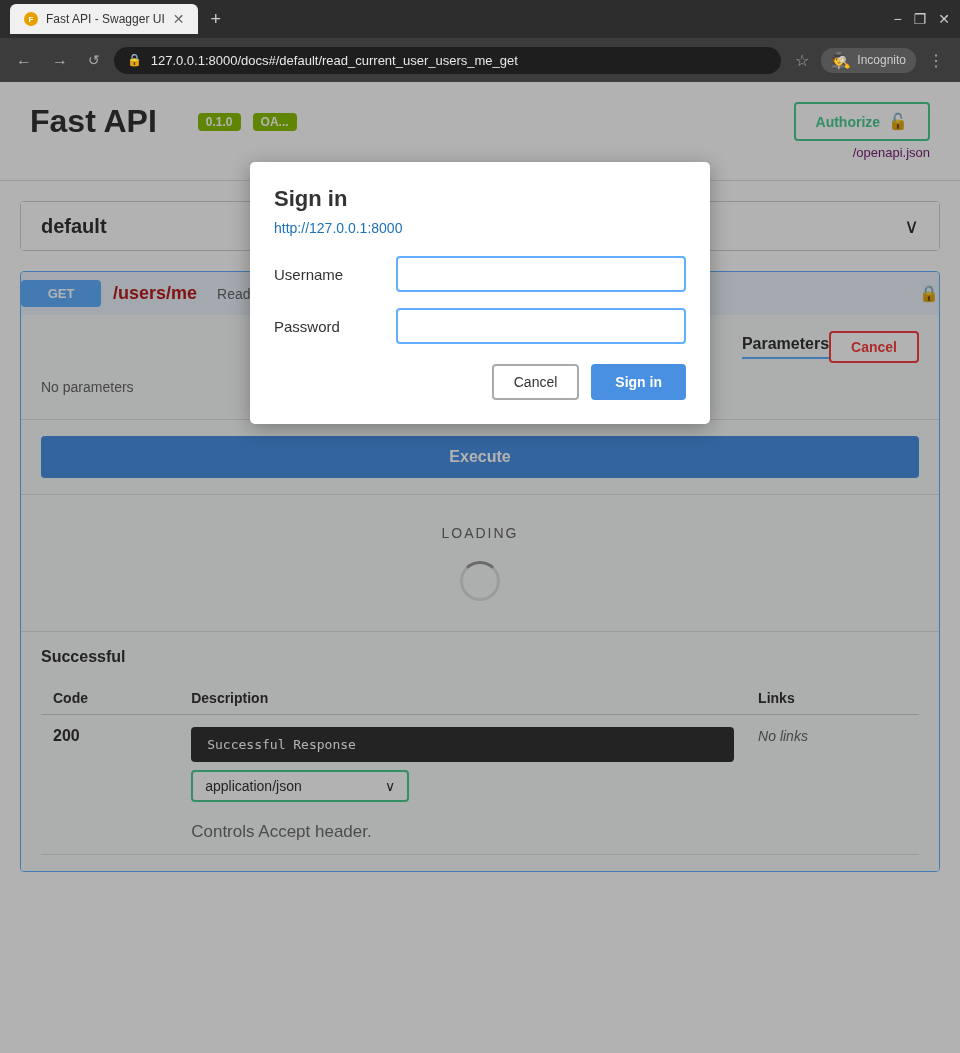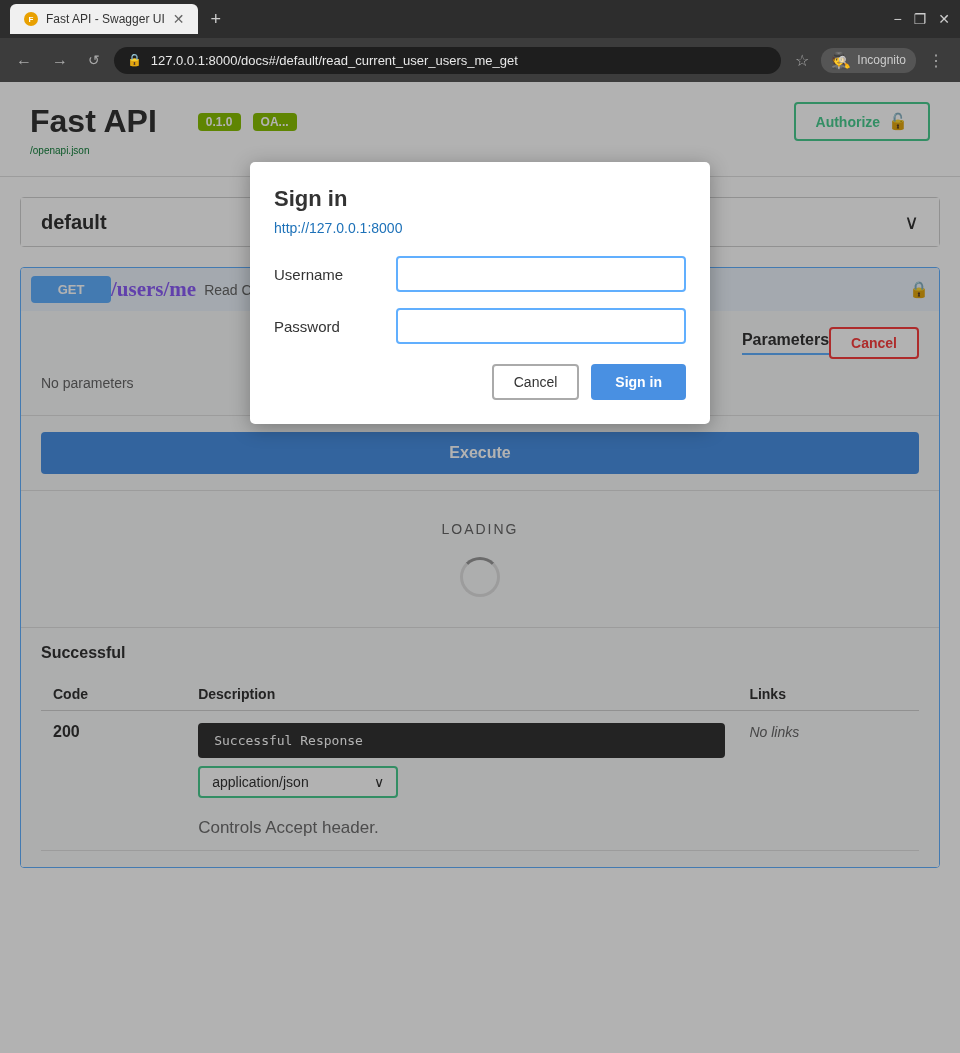--- a/index.html
+++ b/index.html
@@ -29,36 +29,36 @@
 
     
     .page-content { background: #fff; min-height: 975px; position: relative; }
 
     
     .swagger-header { background: #fff; padding: 20px 30px; border-bottom: 1px solid #e0e0e0; }
     .swagger-title-row { display: flex; align-items: center; gap: 12px; }
     .swagger-title { font-size: 32px; font-weight: bold; color: #333; }
     .version-badge { background: #89bf04; color: #fff; font-size: 12px; padding: 2px 8px; border-radius: 4px; font-weight: bold; margin-left: 29px; }
     .oauth-badge { background: #89bf04; color: #fff; font-size: 12px; padding: 2px 8px; border-radius: 4px; font-weight: bold; }
-    .openapi-link { color: #15803d; font-size: 10px; text-decoration: none; display: block; margin-top: 4px; }
+    .openapi-link { color: #701a75; font-size: 13px; text-decoration: none; display: block; margin-top: 4px; text-align: right; }
     .authorize-btn-area { margin-left: auto; }
     .authorize-btn { border: 2px solid #49cc90; background: #fff; color: #49cc90; padding: 8px 20px; border-radius: 4px; font-size: 14px; font-weight: bold; cursor: pointer; display: flex; align-items: center; gap: 8px; }
     .authorize-btn .lock-icon { font-size: 16px; }
 
     
     .section { margin: 20px; border: 1px solid #d0d0d0; border-radius: 4px; }
     .section-header { display: flex; align-items: center; justify-content: space-between; padding: 12px 20px; background: #fff; cursor: pointer; }
     .section-title { font-size: 20px; font-weight: bold; color: #333; }
     .chevron { font-size: 20px; color: #333; }
 
     
     .endpoint { margin: 0 20px 20px; border: 1px solid #61affe; border-radius: 4px; overflow: hidden; }
-    .endpoint-header { background: #ebf3fb; display: flex; align-items: center; padding: 8px 10px; }
+    .endpoint-header { background: #ebf3fb; display: flex; align-items: center; padding: 8px 0; gap: 12px; }
     .method-badge { background: #61affe; color: #fff; font-size: 13px; font-weight: bold; padding: 6px 16px; border-radius: 4px; min-width: 80px; text-align: center; }
-    .endpoint-path { font-size: 21px; font-weight: bold; color: #8b5cf6; font-family: Liberation Serif, serif; }
+    .endpoint-path { font-size: 18px; font-weight: bold; color: #b91c1c; font-family: Liberation Sans, sans-serif; }
     .endpoint-desc { font-size: 14px; color: #666; margin-left: 8px; }
     .endpoint-lock { margin-left: auto; color: #aaa; font-size: 16px; }
 
     
     .endpoint-body { background: #fff; }
 
     
     .params-section { padding: 16px 20px; border-bottom: 1px solid #e0e0e0; background: #f8f9fa; }
     .params-header { display: flex; align-items: center; justify-content: flex-end; margin-bottom: 8px; }
     .params-title { font-size: 16px; font-weight: bold; color: #333; border-bottom: 2px solid #61affe; padding-bottom: 4px; display: inline-block; }
@@ -77,21 +77,21 @@
     @keyframes spin { 0% { transform: rotate(0deg); } 100% { transform: rotate(360deg); } }
 
     
     .responses-section { padding: 16px 20px; background: #f8f9fa; }
     .responses-title { font-size: 16px; font-weight: bold; color: #333; margin-bottom: 16px; }
     .responses-table { width: 100%; border-collapse: collapse; }
     .responses-table th { text-align: left; font-size: 14px; font-weight: bold; color: #333; padding: 8px 12px; border-bottom: 1px solid #d0d0d0; }
     .responses-table td { padding: 12px; vertical-align: top; border-bottom: 1px solid #e0e0e0; }
     .response-code { font-size: 16px; color: #333; font-weight: bold; }
     .response-desc-box { background: #333; color: #fff; font-family: monospace; font-size: 13px; padding: 10px 16px; border-radius: 4px; margin-bottom: 8px; }
-    .media-type-select { border: 2px solid #49cc90; background: #fff; padding: 6px 12px; border-radius: 4px; font-size: 14px; color: #333; cursor: pointer; display: flex; align-items: center; gap: 8px; width: 200px; }
+    .media-type-select { border: 2px solid #49cc90; background: #fff; padding: 6px 12px; border-radius: 4px; font-size: 14px; color: #333; cursor: pointer; display: flex; align-items: center; gap: 8px; width: 218px; }
     .select-chevron { margin-left: auto; }
     .controls-label { font-size: 17px; color: #6d6d6d; margin-top: 20px; }
     .no-links { font-size: 14px; color: #666; font-style: italic; }
 
     
     .modal-overlay { position: absolute; top: 0; left: 0; width: 100%; height: 100%; background: rgba(0,0,0,0.3); z-index: 100; }
     .modal { position: absolute; top: 80px; left: 50%; transform: translateX(-50%); background: #fff; border-radius: 5px; box-shadow: 0 4px 20px rgba(0,0,0,0.3); width: 460px; padding: 24px; z-index: 101; }
     .modal-title { font-size: 22px; font-weight: bold; color: #333; margin-bottom: 8px; }
     .modal-url { color: #1d71b8; font-size: 14px; margin-bottom: 20px; }
     .form-row { display: flex; align-items: center; gap: 32px; margin-bottom: 16px; }

